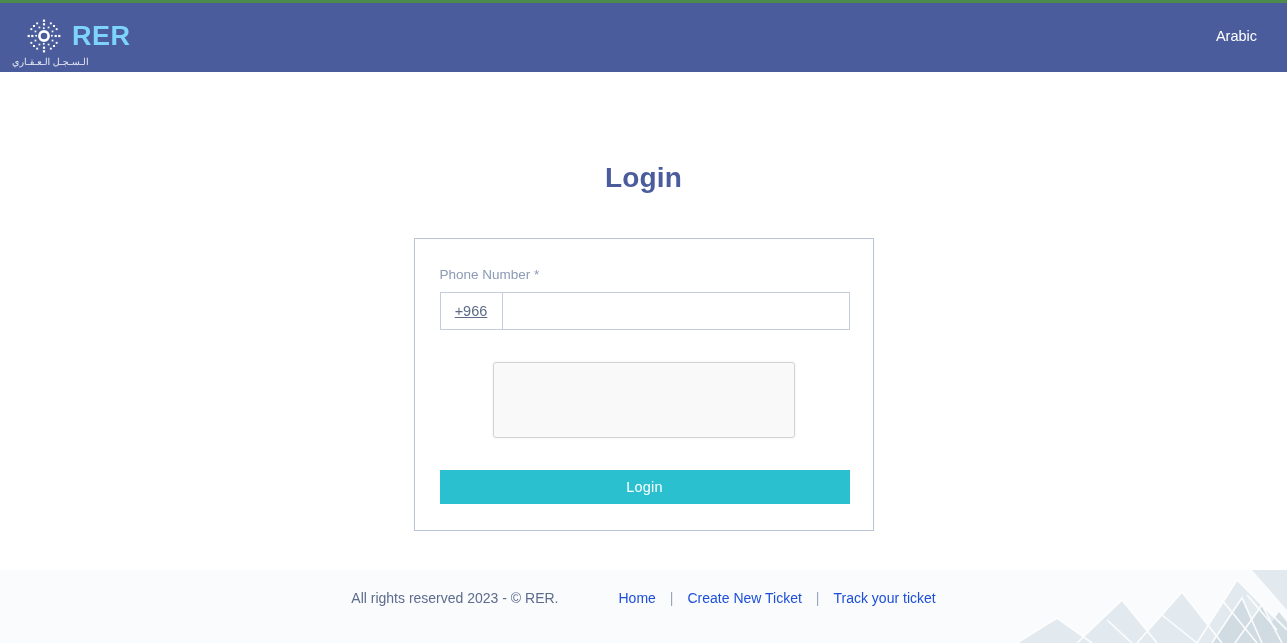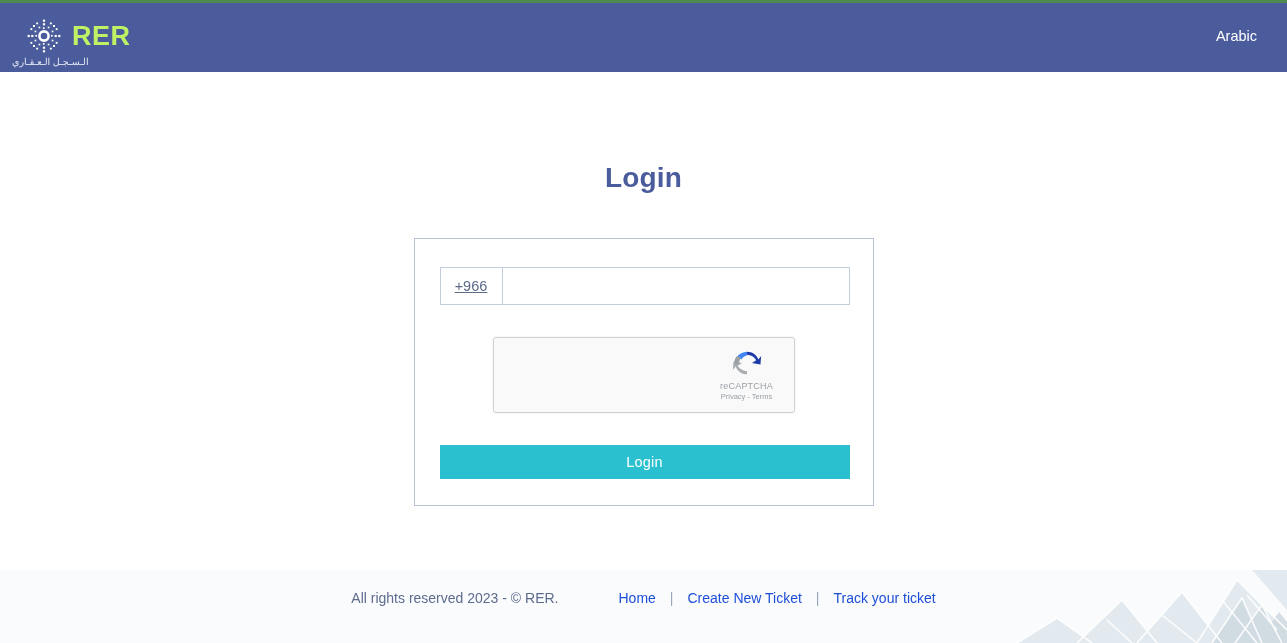--- a/index.html
+++ b/index.html
@@ -55,21 +55,21 @@
   }
 
   .brand-text-wrap {
     display: flex;
     flex-direction: column;
     align-items: flex-start;
     line-height: 1;
   }
 
   .brand-title {
-    color: #bef264;
+    color: #7dd3fc;
     font-size: 27px;
     font-weight: 700;
     letter-spacing: 0.5px;
   }
 
   .brand-sub {
     color: #e7eaf5;
     font-size: 9.5px;
     letter-spacing: 1.2px;
     margin-top: 1px;
@@ -338,41 +338,28 @@
 
   <a class="lang-link">Arabic</a>
 </div>
 
 <div class="main">
 
   <h1 class="page-title">Login</h1>
 
   <div class="card">
 
+    <div class="field-label">Phone Number *</div>
 
     <div class="phone-row">
       <div class="phone-prefix">+966</div>
       <input class="phone-input" type="text" placeholder="" style="">
     </div>
 
     <div class="recaptcha">
-      <div class="rc-brand">
-        <svg class="rc-logo" viewBox="0 0 48 48" aria-hidden="true">
-          <path d="M24 8 C32 8 38 13 40 19 L44 14 L43 26 L31 24 L37 20 C34.5 15.5 29.8 12.5 24 12.5 Z" fill="#1c3aa9"></path>
-          <path d="M24 8 C18 8 13 11 10 15 L16 19 C18 16 21 14 24 13 Z" fill="#4285f4"></path>
-          <path d="M24 40 C16 40 10 35 8 29 L4 34 L5 22 L17 24 L11 28 C13.5 32.5 18.2 35.5 24 35.5 Z" fill="#abaeb1"></path>
-          <path d="M9.5 14.5 C6.5 18.2 5.5 22.6 6 26.5 L13 25 C12.6 21.8 13.6 18.8 15.7 16.6 Z" fill="#9aa0a6"></path>
-        </svg>
-        <div class="rc-name">reCAPTCHA</div>
-        <div class="rc-legal">
-          <a>Privacy</a>
-          <span>-</span>
-          <a>Terms</a>
-        </div>
-      </div>
     </div>
 
     <button class="login-btn">Login</button>
   </div>
 </div>
 
 <div class="footer">
 
   <svg class="footer-deco" viewBox="0 0 330 73" preserveAspectRatio="none" aria-hidden="true">
     <g fill="#e3eaef">

